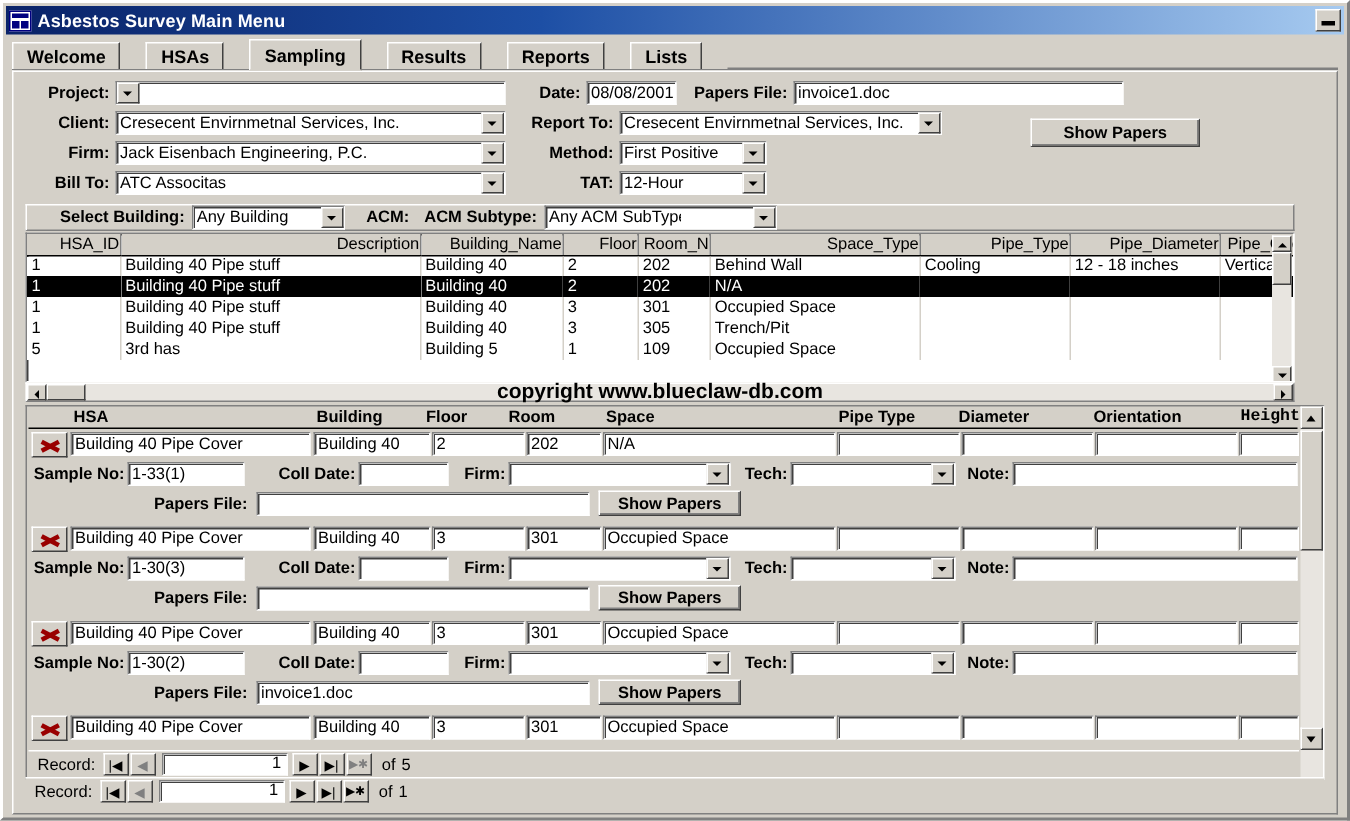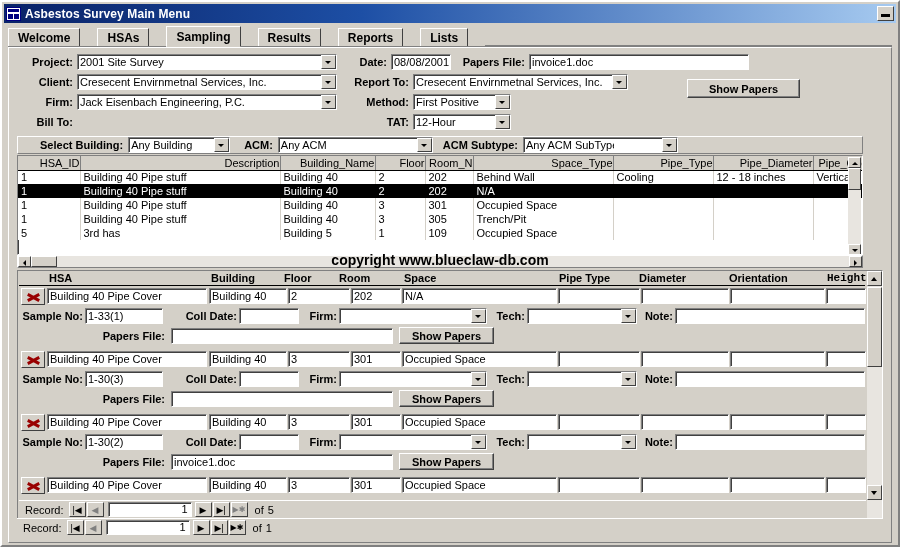--- a/index.html
+++ b/index.html
@@ -393,21 +393,20 @@
     <div class="tab-filler"></div>
   </div>
 
   <div class="form-panel">
 
     <div class="hdr">
 
       <div class="fld-row" style="left:0; top:0;">
         <div class="lbl" style="width:56px;">Project:</div>
         <div class="combo" style="width:260px; margin-left:4px;">
-          <div class="val">2001 Site Survey</div>
           <div class="arrow"></div>
         </div>
       </div>
 
       <div class="fld-row" style="left:0; top:20px;">
         <div class="lbl" style="width:56px;">Client:</div>
         <div class="combo" style="width:260px; margin-left:4px;">
           <div class="val">Cresecent Envirnmetnal Services, Inc.</div>
           <div class="arrow"></div>
         </div>
@@ -416,20 +415,24 @@
       <div class="fld-row" style="left:0; top:40px;">
         <div class="lbl" style="width:56px;">Firm:</div>
         <div class="combo" style="width:260px; margin-left:4px;">
           <div class="val">Jack Eisenbach Engineering, P.C.</div>
           <div class="arrow"></div>
         </div>
       </div>
 
       <div class="fld-row" style="left:0; top:60px;">
         <div class="lbl" style="width:56px;">Bill To:</div>
+        <div class="combo" style="width:260px; margin-left:4px;">
+          <div class="val">ATC Associtas</div>
+          <div class="arrow"></div>
+        </div>
       </div>
 
       <div class="fld-row" style="left:330px; top:0;">
         <div class="lbl" style="width:40px;">Date:</div>
         <div class="textbox" style="width:60px; margin-left:4px;">08/08/2001</div>
       </div>
 
       <div class="fld-row" style="left:438px; top:0;">
         <div class="lbl" style="width:70px;">Papers File:</div>
         <div class="textbox" style="width:220px; margin-left:4px;">invoice1.doc</div>
@@ -462,24 +465,20 @@
       <div class="btn" style="position:absolute; left:670px; top:25px; width:113px; height:19px;">Show Papers</div>
     </div>
 
     <div class="filterbar">
       <span class="lbl">Select Building:</span>
       <div class="combo" style="width:102px; margin-left:5px;">
         <div class="val">Any Building</div>
         <div class="arrow"></div>
       </div>
       <span class="lbl" style="margin-left:14px;">ACM:</span>
-      <div class="combo" style="width:155px; margin-left:5px;">
-        <div class="val">Any ACM</div>
-        <div class="arrow"></div>
-      </div>
       <span class="lbl" style="margin-left:10px;">ACM Subtype:</span>
       <div class="combo" style="width:155px; margin-left:5px;gap:48px;">
         <div class="val">Any ACM SubType</div>
         <div class="arrow"></div>
       </div>
     </div>
 
     <div class="sheet">
       <table class="ds" id="ds-table">
         <colgroup>

